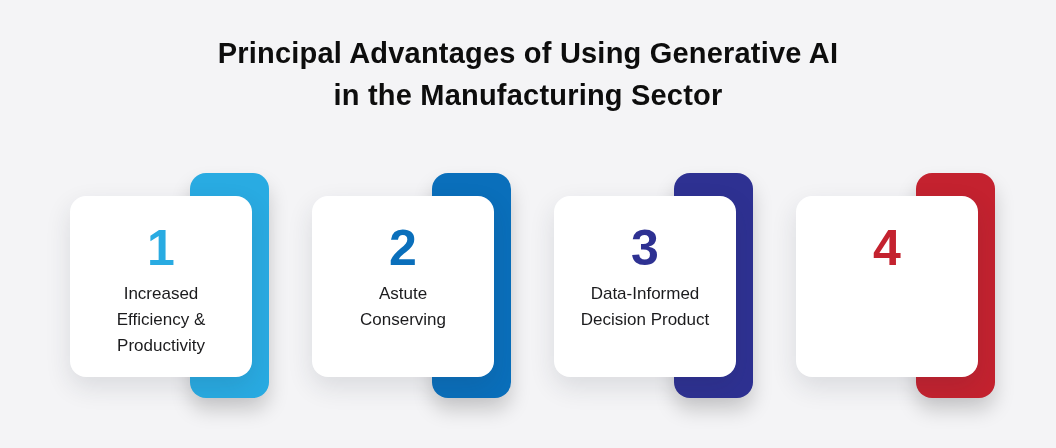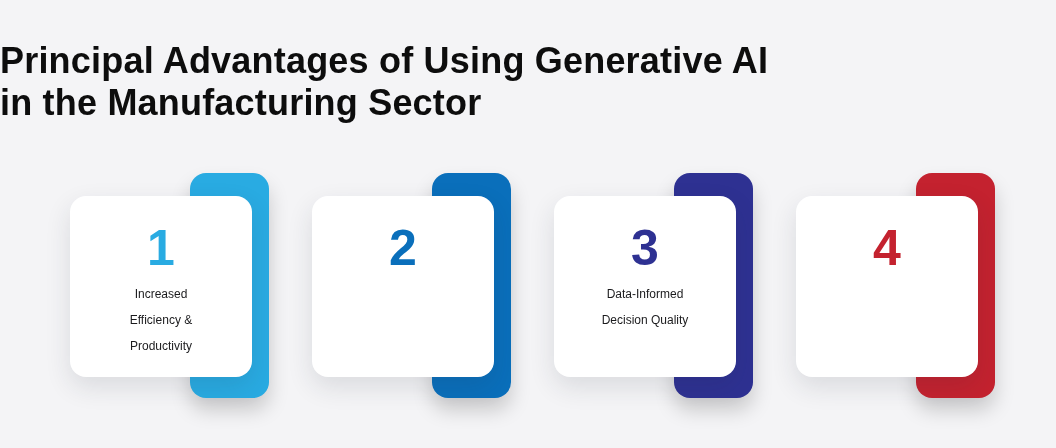--- a/index.html
+++ b/index.html
@@ -6,23 +6,23 @@
   .page {
     position: relative;
     width: 1056px;
     height: 448px;
     background: #F4F4F6;
     font-family: "Liberation Sans", sans-serif;
     overflow: hidden;
   }
   .title {
     margin: 0;
-    padding-top: 40px;
-    text-align: left;
-    font-size: 36px;
+    padding-top: 32px;
+    text-align: center;
+    font-size: 29px;
     line-height: 42px;
     font-weight: 700;
     letter-spacing: 0.2px;
     white-space: pre-line;
   }
   .cards-row {
     position: absolute;
     left: 70px;
     top: 173px;
     display: flex;
@@ -54,21 +54,21 @@
     text-align: center;
   }
   .card-number {
     margin-top: 26px;
     font-size: 50px;
     line-height: 52px;
     font-weight: 700;
   }
   .card-label {
     margin-top: 7px;
-    font-size: 12px;
+    font-size: 17px;
     line-height: 26px;
     color: #1B1B1D;
     white-space: pre-line;
   }
 </style>
 </head>
 <body>
 
 <div class="page">
 
@@ -84,29 +84,31 @@
         <div class="card-label">Increased
 Efficiency &amp;
 Productivity</div>
       </div>
     </div>
 
     <div class="card-wrap">
       <div class="accent-tab" style="background: rgb(10, 111, 187);"></div>
       <div class="card-panel">
         <div class="card-number" style="color: rgb(10, 111, 187);">2</div>
+        <div class="card-label">Astute
+Conserving</div>
       </div>
     </div>
 
     <div class="card-wrap">
       <div class="accent-tab" style="background: rgb(46, 49, 146);"></div>
       <div class="card-panel">
         <div class="card-number" style="color: rgb(46, 49, 146);">3</div>
         <div class="card-label">Data-Informed
-Decision Quality</div>
+Decision Product</div>
       </div>
     </div>
 
     <div class="card-wrap">
       <div class="accent-tab" style="background: rgb(196, 34, 47);"></div>
       <div class="card-panel">
         <div class="card-number" style="color: rgb(196, 34, 47);">4</div>
       </div>
     </div>
 

